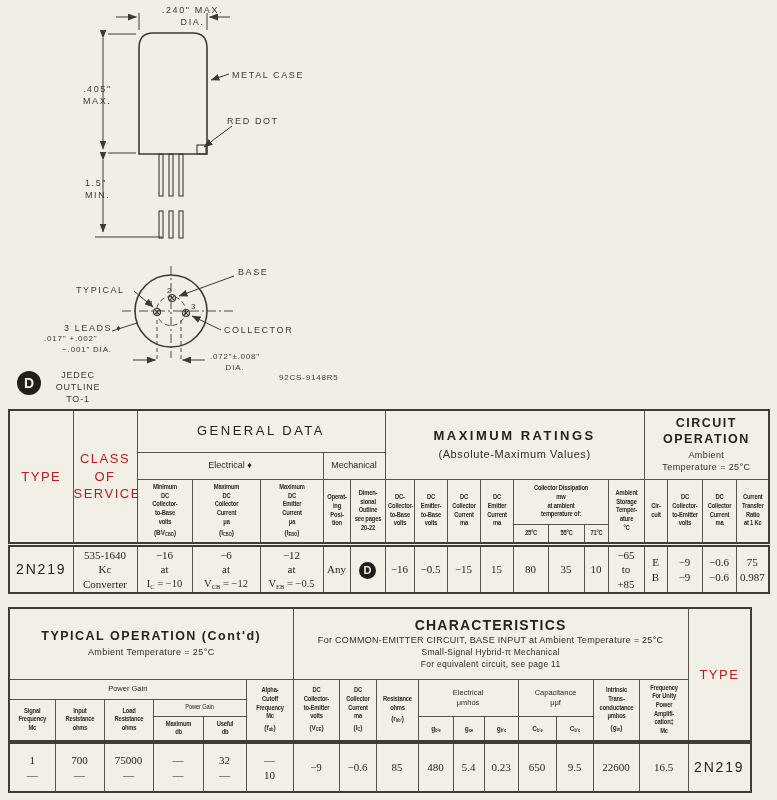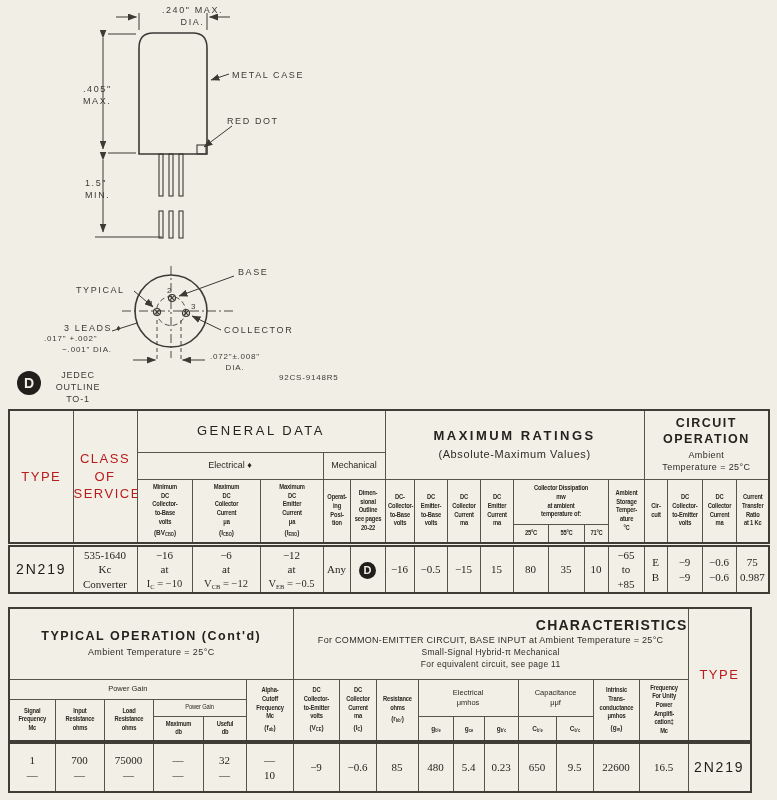--- a/index.html
+++ b/index.html
@@ -26,21 +26,21 @@
   .title1{font:700 13px/1.25 "Liberation Sans",sans-serif;letter-spacing:2.5px;color:#25231f;}
   .subt1{font:400 11px/1.3 "Liberation Sans",sans-serif;letter-spacing:.6px;margin-top:3px;}
   .title1b{font:700 12.5px/1.25 "Liberation Sans",sans-serif;letter-spacing:1.5px;color:#25231f;white-space:pre-line;}
   .subt2{font:400 9px/1.3 "Liberation Sans",sans-serif;letter-spacing:.4px;margin-top:3px;white-space:pre-line;}
   .bigt{font:700 13px/1.35 "Liberation Sans",sans-serif;letter-spacing:1.5px;color:#b91c1c;white-space:pre-line;}
   .val{font:400 11px/1.3 "Liberation Serif",serif;white-space:pre-line;color:#26241f;}
   .vsym{font:400 10.5px/1.3 "Liberation Serif",serif;}
   .typecell{font:700 14px/1.2 "Liberation Sans",sans-serif;letter-spacing:1.8px;color:#1f1d19;}
   .dcirc{display:inline-block;width:17px;height:17px;border-radius:50%;background:#211f1b;color:#f1eee6;
          font:700 11px/17px "Liberation Sans",sans-serif;}
-  .chtitle{font:700 14px/1.25 "Liberation Sans",sans-serif;letter-spacing:1.2px;color:#25231f;text-align:right;}
+  .chtitle{font:700 14px/1.25 "Liberation Sans",sans-serif;letter-spacing:1.2px;color:#25231f;}
   .chsub{font:400 9px/1.45 "Liberation Sans",sans-serif;letter-spacing:.3px;}
   .chsub2{font:400 8.5px/1.4 "Liberation Sans",sans-serif;letter-spacing:.3px;}
 </style>
 </head>
 <body>
 
 <div id="page">
 
   <svg class="abs" style="left:0;top:0" width="400" height="405" viewBox="0 0 400 405">
     <defs>

